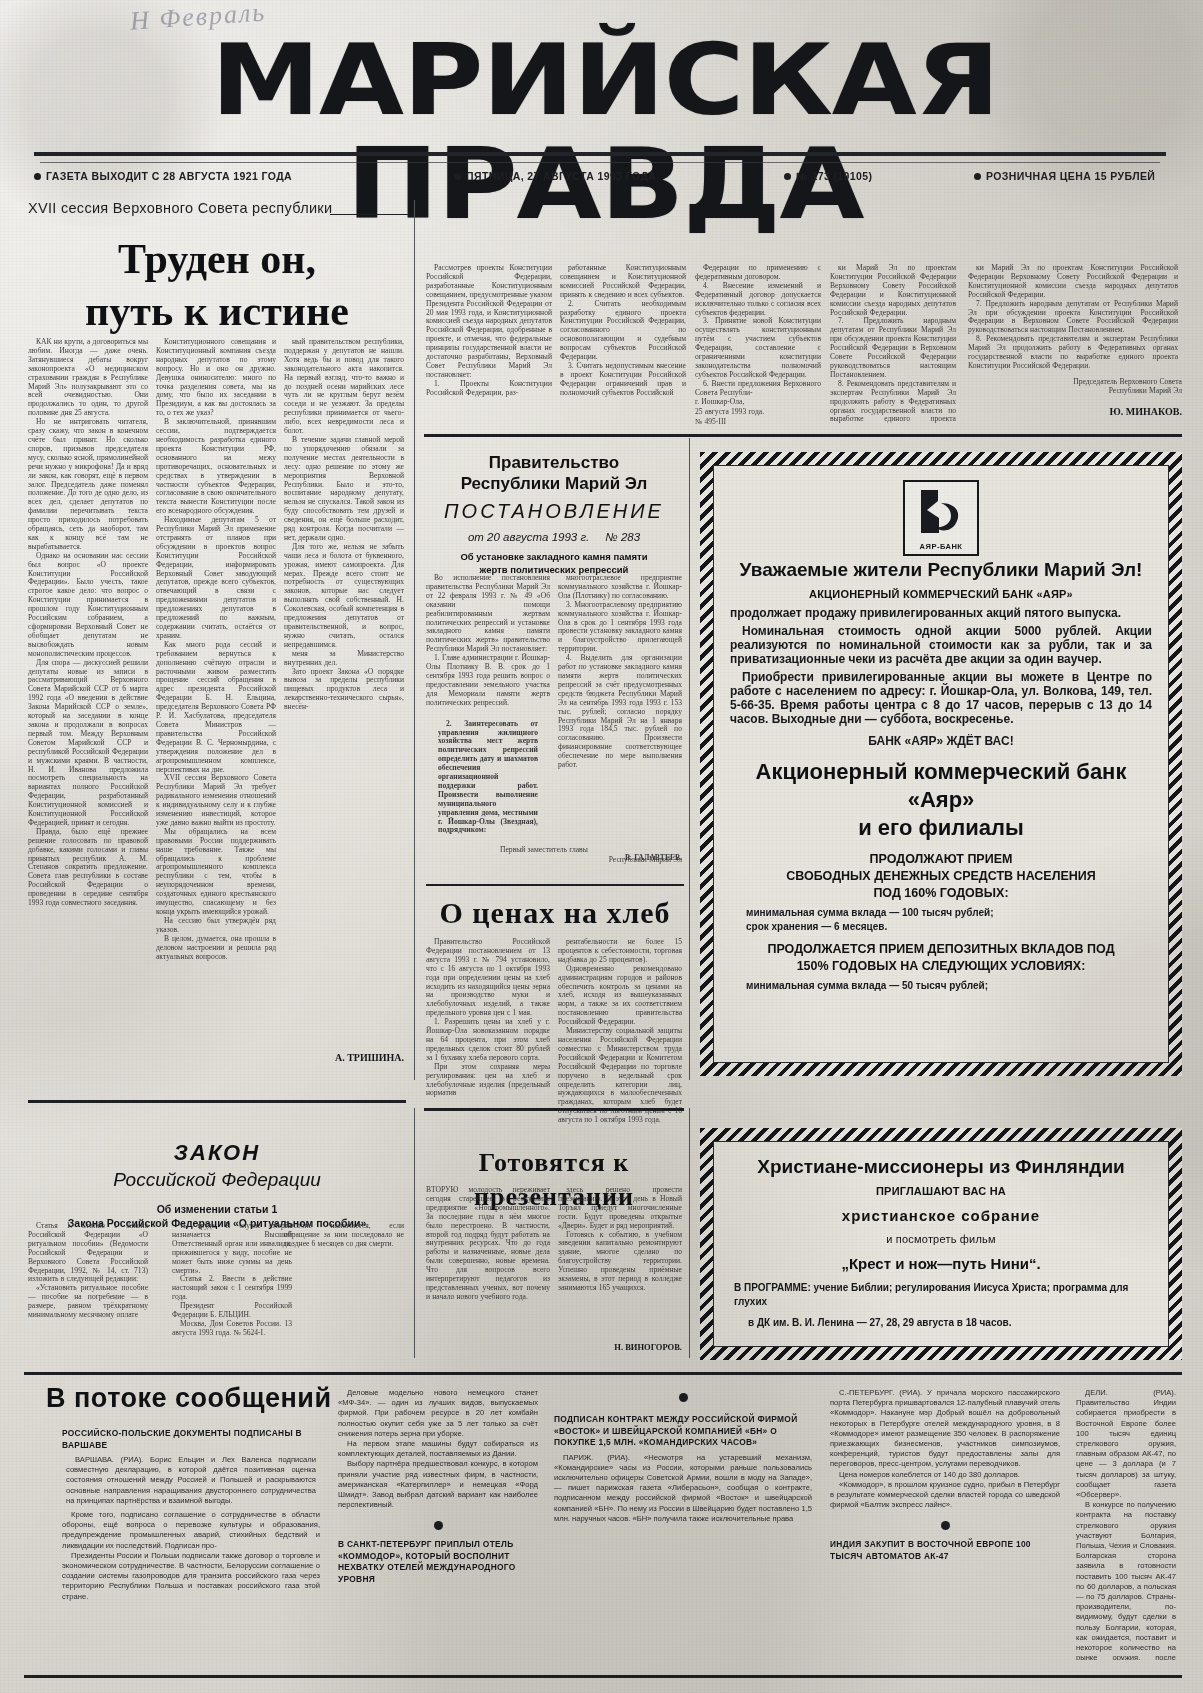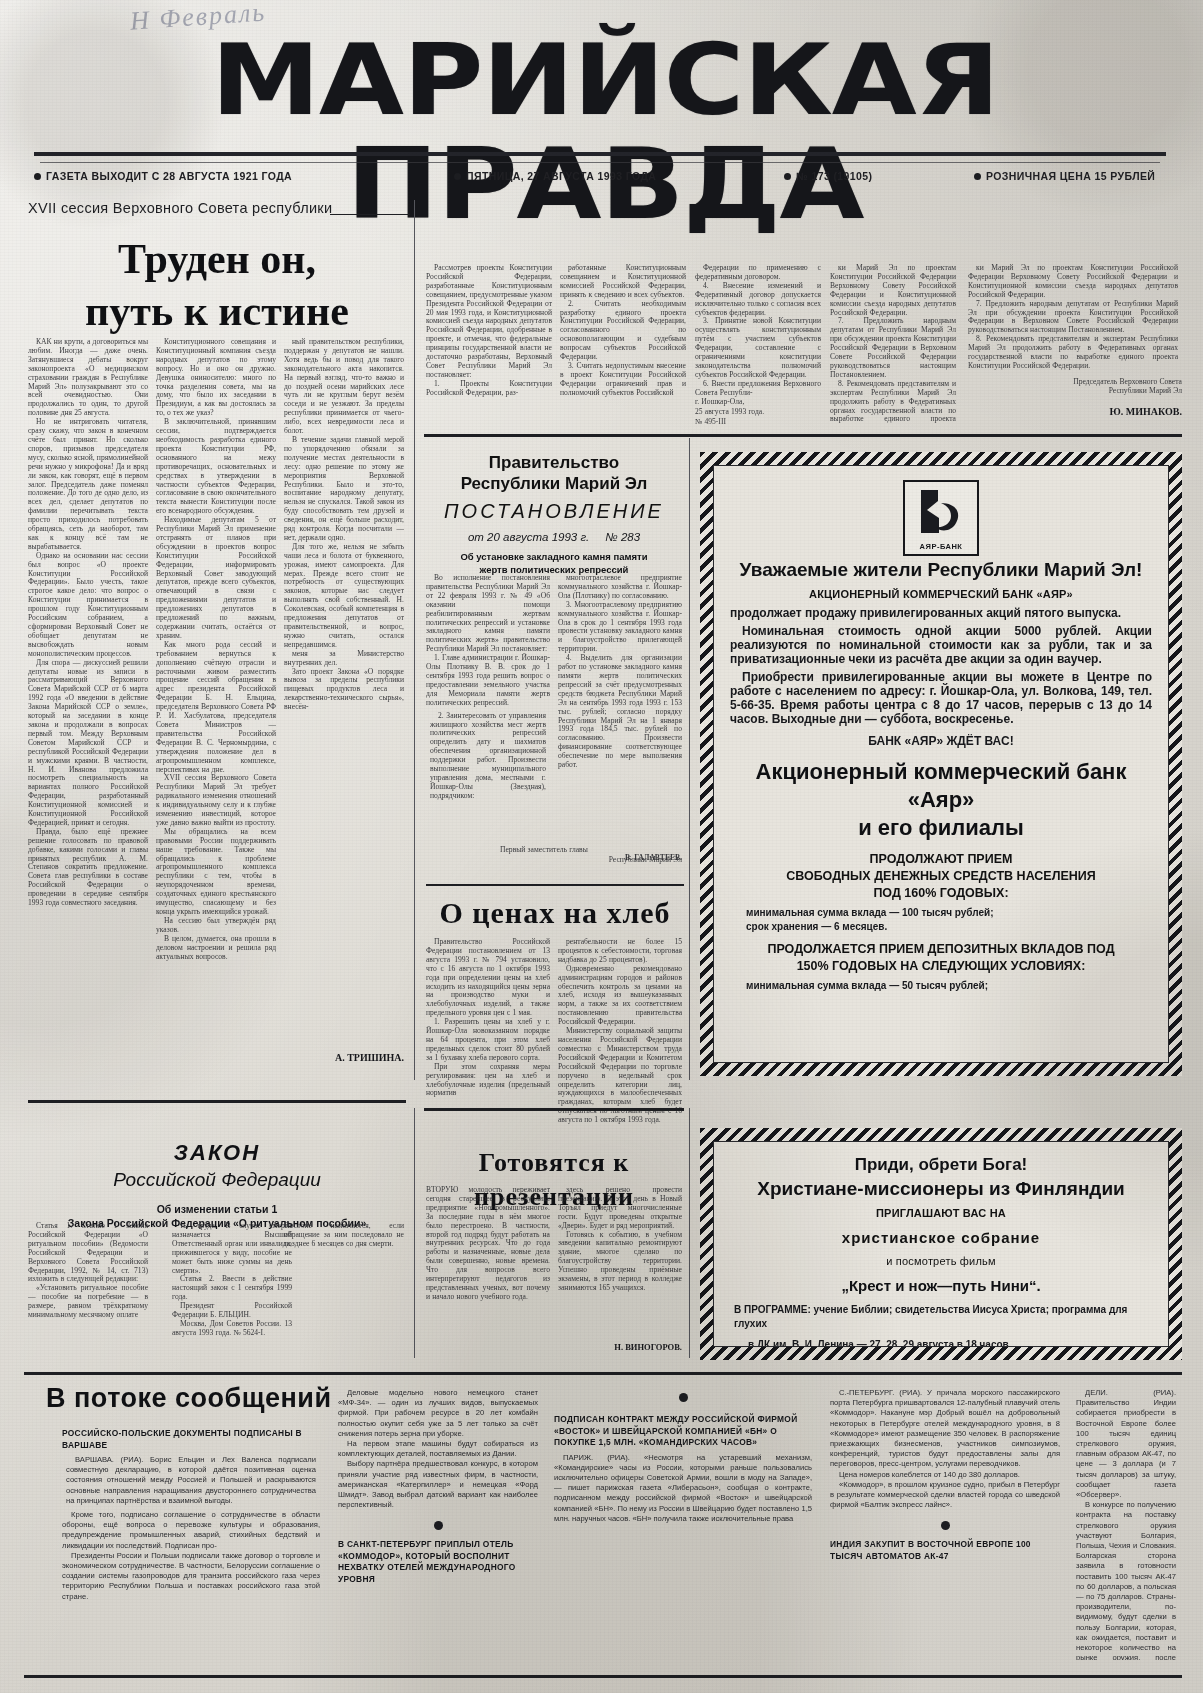--- a/index.html
+++ b/index.html
@@ -304,21 +304,21 @@
       &nbsp;&nbsp;&nbsp;
       <span>№ 283</span>
     </div>
     <div class="g4">Об установке закладного камня памяти</div>
     <div class="g4" style="margin-top:0;">жертв политических репрессий</div>
   </div>
 
   <div class="col txt" style="left:426px;top:574px;width:124px;height:268px;">
       <p style="margin:0;text-indent:8px;">Во исполнение постановления правительства Республики Марий Эл от 22 февраля 1993 г. № 49 «Об оказании помощи реабилитированным жертвам политических репрессий и установке закладного камня памяти политических жертв» правительство Республики Марий Эл постановляет:</p>
       <p style="margin:0;text-indent:8px;">1. Главе администрации г. Йошкар-Олы Плотнику В. В. срок до 1 сентября 1993 года решить вопрос о предоставлении земельного участка для Мемориала памяти жертв политических репрессий.</p>
-      <p style="margin:4px;text-indent:8px;">2. Заинтересовать от управления жилищного хозяйства мест жертв политических репрессий определить дату и шахматов обеспечения организационной поддержки работ. Произвести выполнение муниципального управления дома, местными г. Йошкар-Олы (Звездная), подрядчиком:</p>
+      <p style="margin:12px;text-indent:8px;font-weight:bold;">2. Заинтересовать от управления жилищного хозяйства мест жертв политических репрессий определить дату и шахматов обеспечения организационной поддержки работ. Произвести выполнение муниципального управления дома, местными г. Йошкар-Олы (Звездная), подрядчиком:</p>
     </div>
   <div class="col txt" style="left:558px;top:574px;width:124px;height:268px;">
       <p style="margin:0;text-indent:8px;">многоотраслевое предприятие коммунального хозяйства г. Йошкар-Ола (Плотнику) по согласованию.</p>
       <p style="margin:0;text-indent:8px;">3. Многоотраслевому предприятию коммунального хозяйства г. Йошкар-Ола в срок до 1 сентября 1993 года провести установку закладного камня и благоустройство прилегающей территории.</p>
       <p style="margin:0;text-indent:8px;">4. Выделить для организации работ по установке закладного камня памяти жертв политических репрессий за счёт предусмотренных средств бюджета Республики Марий Эл на сентябрь 1993 года 1993 г. 153 тыс. рублей; согласно порядку Республики Марий Эл на 1 января 1993 года 184,5 тыс. рублей по согласованию. Произвести финансирование соответствующее обеспечение по мере выполнения работ.</p>
     </div>
   <div class="col txt" style="left:500px;top:846px;width:182px;">Первый заместитель главы</div>
   <div class="col txt rt" style="left:500px;top:856px;width:182px;">Республики Марий Эл</div>
   <div class="col txt rt" style="left:500px;top:854px;width:182px;font-weight:bold;">В. ГАЛАВТЕЕВ.</div>
 
@@ -393,27 +393,26 @@
   <div class="col sect-title" style="left:424px;top:1146px;width:260px;font-size:26px;">Готовятся к презентации</div>
   <div class="col txt" style="left:426px;top:1186px;width:124px;height:150px;">ВТОРУЮ молодость переживает сегодня старейшее в республике предприятие «Ноопромышленного». За последние годы в нём многое было перестроено. В частности, второй год подряд будут работать на внутренних ресурсах. Что до года работы и назначенные, новые дела были совершенно, новые времена. Что для вопросов всего интерпретируют педагогов из представленных ученых, вот почему и начало нового учебного года.</div>
   <div class="col txt" style="left:558px;top:1186px;width:124px;height:150px;">
       <p style="margin:0;text-indent:8px;">здесь решено провести презентацию. В этот день в Новый Торъял приедут многочисленные гости. Будут проведены открытые «Двери». Будет и ряд мероприятий.</p>
       <p style="margin:0;text-indent:8px;">Готовясь к событию, в учебном заведении капитально ремонтируют здание, многое сделано по благоустройству территории. Успешно проведены приёмные экзамены, в этот период в колледже занимаются 165 учащихся.</p>
     </div>
   <div class="col sig" style="left:558px;top:1338px;width:124px;font-size:8.5px;">Н. ВИНОГОРОВ.</div>
 
   <div class="ad" style="left:700px;top:1128px;width:482px;height:232px;">
     <div class="ad-inner" style="padding:12px 20px;">
-      <h2 style="font-size:17px;line-height:22px;">Приди, обрети Бога!</h2>
       <h2 style="font-size:19px;line-height:25px;">Христиане-миссионеры из Финляндии</h2>
       <h3 style="margin-top:5px;">ПРИГЛАШАЮТ ВАС НА</h3>
       <div style="font-family:'Liberation Sans',sans-serif;font-weight:bold;font-size:15px;line-height:20px;text-align:center;margin-top:7px;letter-spacing:1px;color:#111;">христианское собрание</div>
       <h3 style="margin-top:6px;font-weight:normal;">и посмотреть фильм</h3>
       <div style="font-family:'Liberation Sans',sans-serif;font-weight:bold;font-size:15px;line-height:21px;text-align:center;margin-top:6px;color:#0f1013;">„Крест и нож—путь Нини“.</div>
-      <p class="noind small" style="text-align:left;margin-top:7px;">В ПРОГРАММЕ: учение Библии; свидетельства Иисуса Христа; программа для глухих</p>
+      <p class="noind small" style="text-align:left;margin-top:7px;">В ПРОГРАММЕ: учение Библии; регулирования Иисуса Христа; программа для глухих</p>
       <p class="noind small" style="text-align:left;margin-top:8px;margin-left:14px;">в ДК им. В. И. Ленина — 27, 28, 29 августа в 18 часов.</p>
 
     </div>
   </div>
 
   <div class="bot-frame" style="left:24px;top:1372px;width:1158px;height:300px;"></div>
 
   <div class="col bot-title" style="left:46px;top:1382px;width:330px;">В потоке сообщений</div>
 
   <div class="col" style="left:62px;top:1428px;width:258px;height:232px;">

